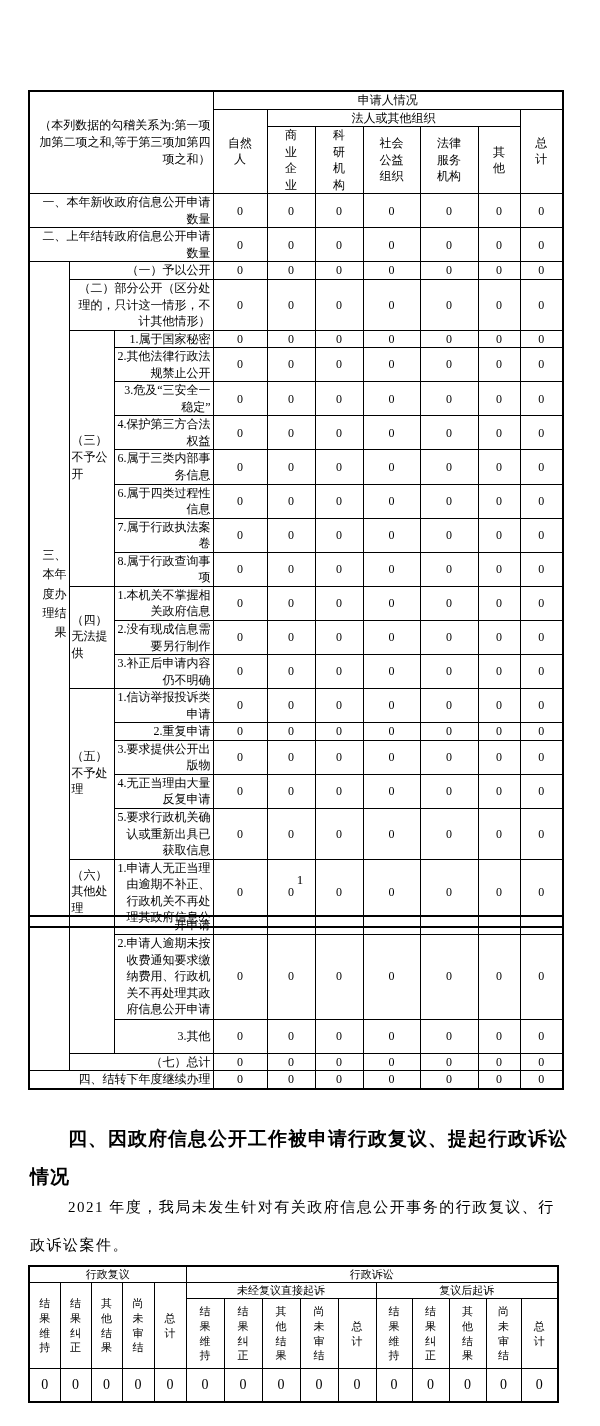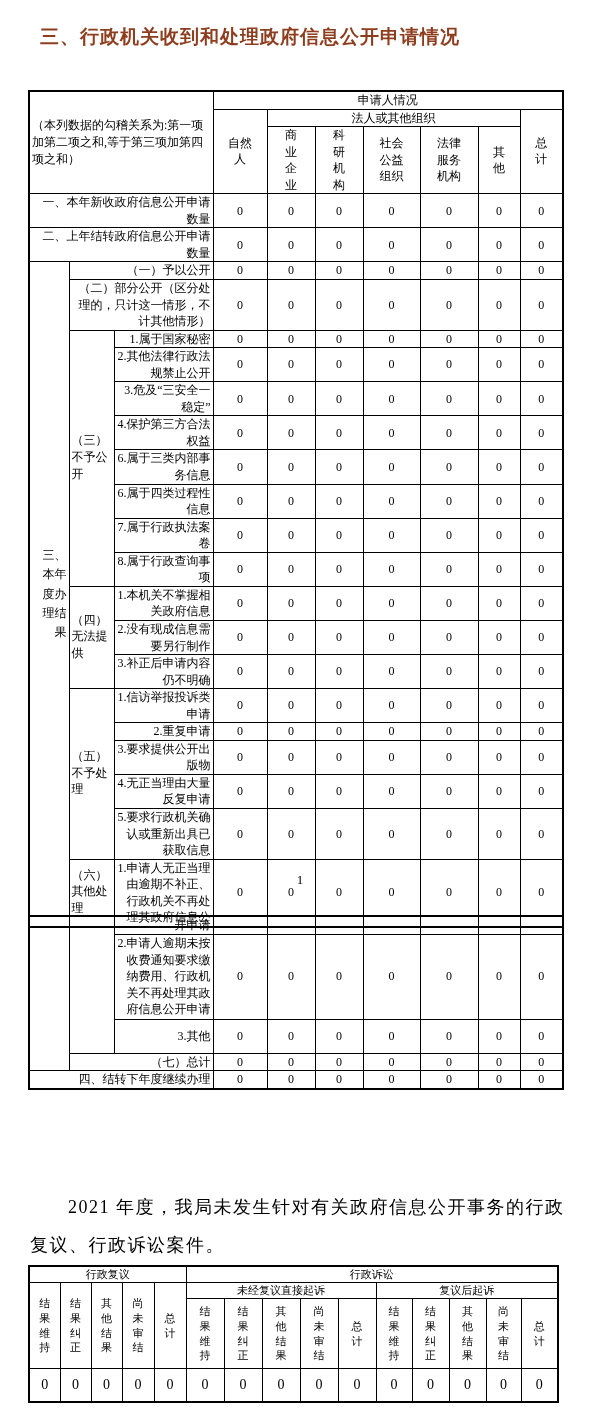--- a/index.html
+++ b/index.html
@@ -9,50 +9,49 @@
 
   .sec3-heading{top:24px;left:40px;font-family:"Liberation Sans",sans-serif;
         font-weight:bold;font-size:19px;letter-spacing:1px;color:#8E3E1F;}
   .sec3-para{top:57px;left:78px;font-size:17px;letter-spacing:2px;}
 
   table{border-collapse:collapse;table-layout:fixed;}
   .t1{left:28px;width:534px;font-size:12px;border:2px solid #000;}
   .t1 td{border:1px solid #000;padding:0 2px;line-height:1.38;overflow:hidden;
          vertical-align:middle;word-break:break-all;}
   .t1 .hc{text-align:center;padding:0 14px;}
-  .t1 .corner{text-align:left;line-height:1.45;}
+  .t1 .corner{text-align:right;line-height:1.45;}
   .t1 .lbl{text-align:right;}
   .t1 .glbl{text-align:left;vertical-align:middle;font-family:Liberation Mono, monospace;}
   .t1 .vlbl{text-align:right;vertical-align:middle;line-height:1.6;}
   .t1 td.v{text-align:center;}
 
   .h15{height:15px;} .h16{height:16px;} .h17{height:17px;} .h33{height:33px;}
   .h34{height:34px;} .h50{height:50px;} .h63{height:63px;} .h70{height:70px;}
   .h85{height:85px;}
 
   .pagenum{top:872px;left:0;width:600px;text-align:center;font-size:13px;}
 
   .sec4-heading{top:1120px;left:30px;width:540px;font-family:"Liberation Sans",sans-serif;
         font-weight:bold;font-size:19px;line-height:38px;text-indent:38px;letter-spacing:1px;}
-  .sec4-para{top:1188px;left:30px;width:540px;font-size:18px;line-height:38px;
+  .sec4-para{top:1188px;left:30px;width:540px;font-size:15px;line-height:38px;
         text-indent:38px;letter-spacing:1.5px;}
 
   .t2{left:28px;width:529px;border:2px solid #000;font-size:11px;}
   .t2 td{border:1px solid #000;padding:0;text-align:center;vertical-align:middle;
          overflow:hidden;font-family:"Liberation Sans",sans-serif;}
   .t2 .vt{width:12px;margin:0 auto;word-break:break-all;line-height:1.32;
          font-size:11px;text-align:center;}
   .t2 td.v{font-family:"Liberation Serif",serif;font-size:14px;text-align:center;}
 </style>
 </head>
 <body>
 
 <div class="page">
 
-  <div class="abs sec3-heading" style="color: rgb(142, 62, 31);">三、行政机关收到和处理政府信息公开申请情况</div>
 
   <table class="abs t1" style="top:90px">
     <colgroup>
       <col style="width:40px">
         <col style="width:45px">
         <col style="width:99px">
       <col style="width:54px">
         <col style="width:48px">
         <col style="width:48px">
       <col style="width:57px">
@@ -365,20 +364,21 @@
           <td class="v">0</td>
           <td class="v">0</td>
           <td class="v">0</td>
           <td class="v">0</td>
           <td class="v">0</td>
           <td class="v">0</td>
         </tr>
   </tbody>
     </table>
 
+  <div class="abs sec4-heading">四、因政府信息公开工作被申请行政复议、提起行政诉讼情况</div>
   <div class="abs sec4-para">2021 年度，我局未发生针对有关政府信息公开事务的行政复议、行政诉讼案件。</div>
 
   <table class="abs t2" style="top:1265px">
     <colgroup>
       <col style="width:31px">
         <col style="width:31px">
         <col style="width:31px">
         <col style="width:32px">
         <col style="width:32px">
       <col style="width:38px">

